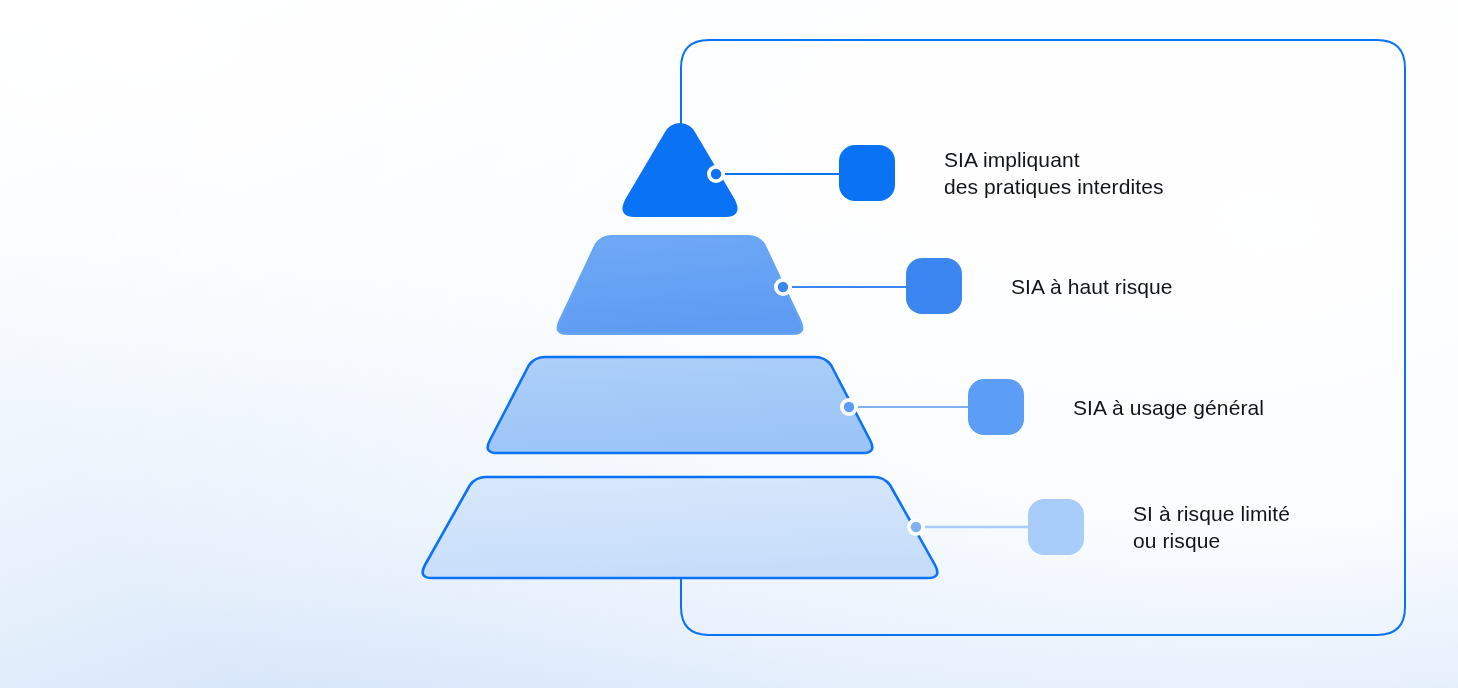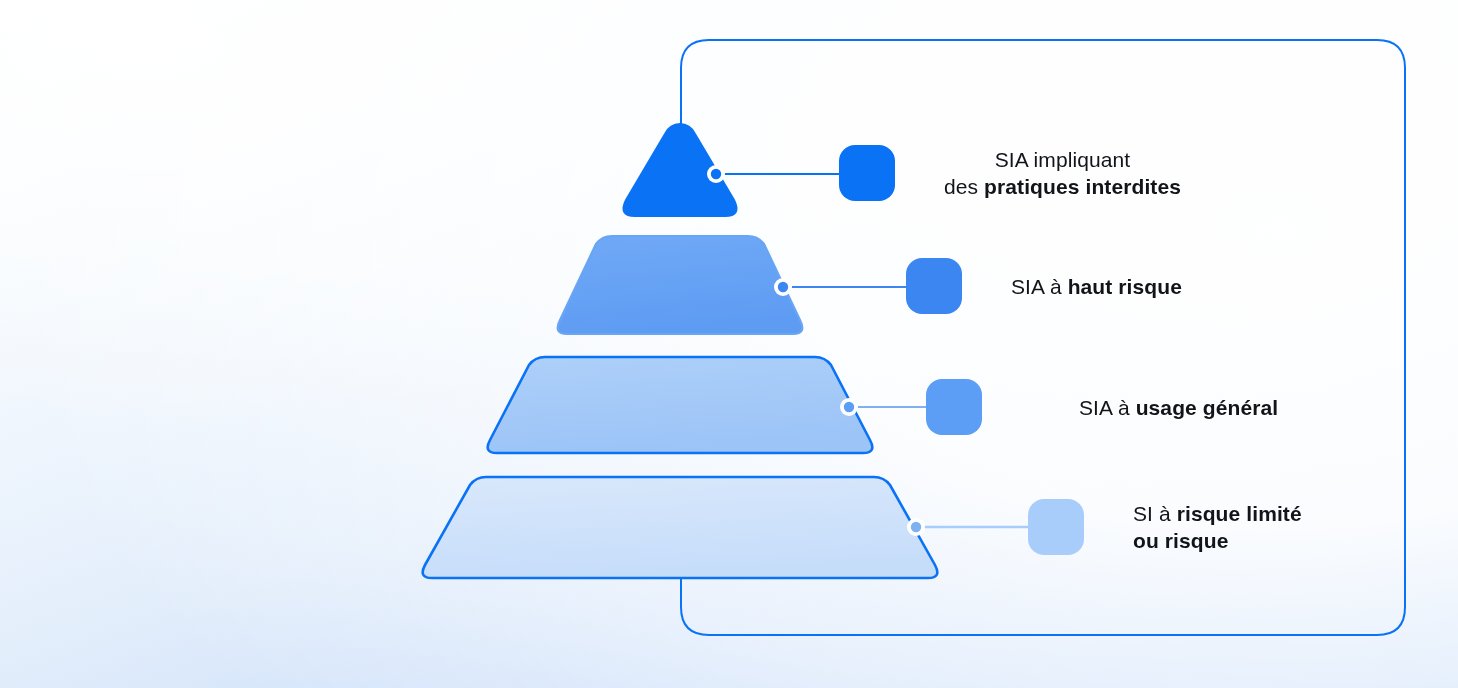--- a/index.html
+++ b/index.html
@@ -70,29 +70,29 @@
     flex: 0 0 auto;
   }
   .label-text {
     margin-left: 48px;
     font-size: 21px;
     line-height: 27px;
     color: #111418;
     letter-spacing: 0.1px;
     white-space: nowrap;
   }
-  .label-text .b { font-weight: 700; }
+  .label-text .b { font-weight: 400; }
   .label-text .r { font-weight: 400; }
 
   
   #label-0 { left: 839px; top: 145px; }
-  #label-0 .label-text { margin-left: 49px; text-align: center; }
+  #label-0 .label-text { margin-left: 49px; }
   #label-1 { left: 906px; top: 258px; }
   #label-1 .label-text { margin-left: 49px; text-align: right; }
-  #label-2 { left: 926px; top: 379px; gap: 48px; }
+  #label-2 { left: 968px; top: 379px; }
   #label-2 .label-text { margin-left: 49px; }
   #label-3 { left: 1028px; top: 499px; }
   #label-3 .label-text { margin-left: 49px; }
 </style>
 </head>
 <body>
 
 <div class="scene">
 
   <svg class="svg-layer" viewBox="0 0 1458 688" xmlns="http://www.w3.org/2000/svg">

